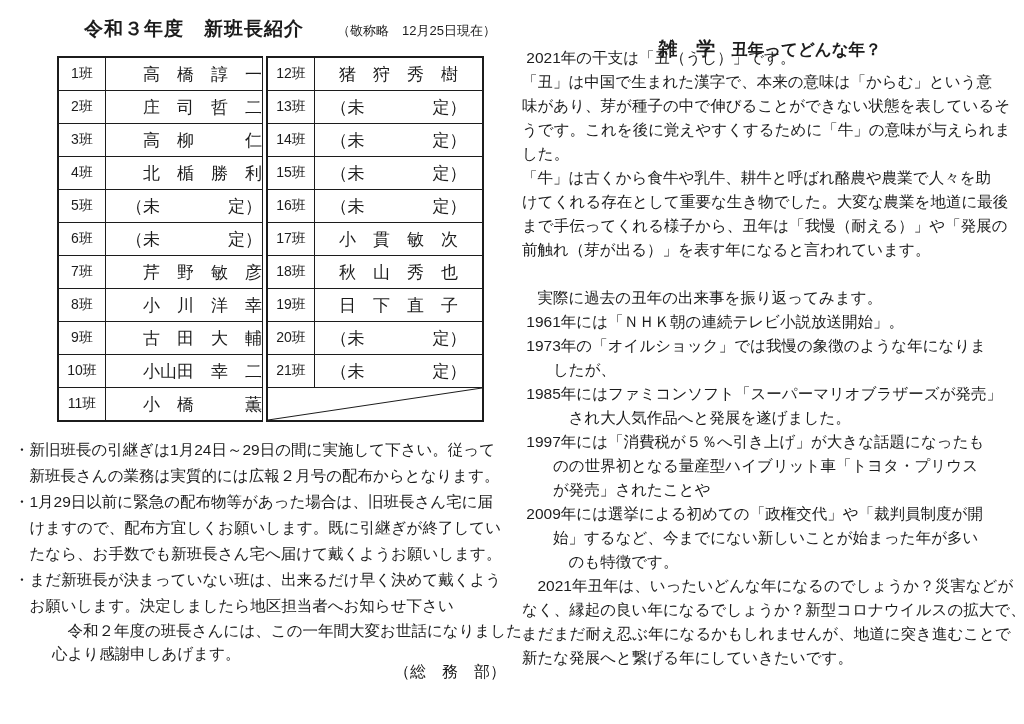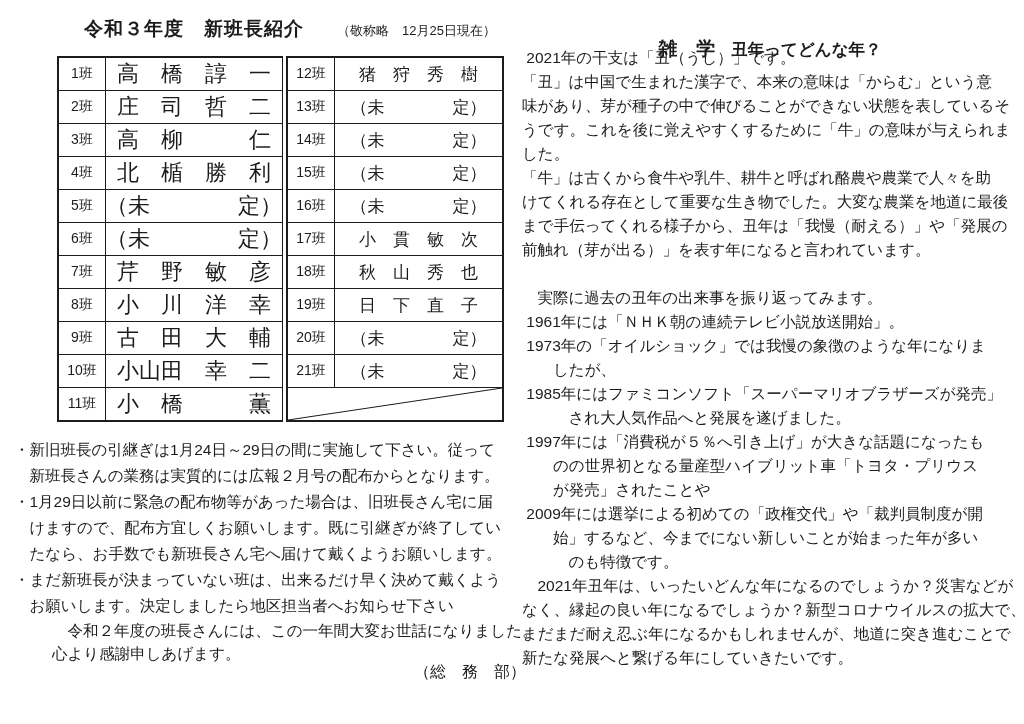--- a/index.html
+++ b/index.html
@@ -26,32 +26,32 @@
   table.tbl{border-collapse:collapse;table-layout:fixed;}
   table.tbl-left{border:2px solid #1c1c1c;border-right:1px solid #1c1c1c;margin-right:3px;}
   table.tbl-right{border:2px solid #1c1c1c;}
   table.tbl td{
     border:1px solid #1c1c1c;
     height:32px;padding:0;
     text-align:center;vertical-align:middle;
     white-space:pre;overflow:hidden;
   }
   table.tbl td.no{width:46px;font-size:14px;}
-  table.tbl-left td.nm{width:156px;font-size:22px;}
+  table.tbl-left td.nm{width:156px;font-size:17px;text-align:right;}
   table.tbl-right td.nm{width:167px;font-size:17px;margin-top:20px;}
   table.tbl td.diag{position:relative;padding:0;}
   table.tbl td.diag svg{position:absolute;left:0;top:0;width:100%;height:100%;display:block;}
   .notes{position:absolute;left:14px;top:437px;width:496px;font-size:15.5px;}
   .notes .tline{height:26px;line-height:26px;white-space:pre;}
   .closing{position:absolute;left:12px;top:619px;width:496px;font-size:15.5px;}
   .closing .tline{height:23px;line-height:23px;white-space:pre;margin-left:40px;}
   .signature{
     position:absolute;left:0;top:662px;width:506px;
     text-align:right;padding-right:26px;
-    font-size:16px;white-space:pre;padding-left:20px;
+    font-size:16px;white-space:pre;
   }
   
   .trivia-heading{
     position:absolute;left:522px;top:18px;width:478px;
     text-align:center;white-space:pre;
   }
   .trivia-heading .h-main{font-size:19px;font-weight:bold;margin-right:16px;}
   .trivia-heading .h-sub{font-size:16.5px;font-weight:bold;}
   .rbody{position:absolute;left:522px;top:46px;width:500px;font-size:15.5px;}
   .rbody .tline{height:24px;line-height:24px;white-space:pre;}

